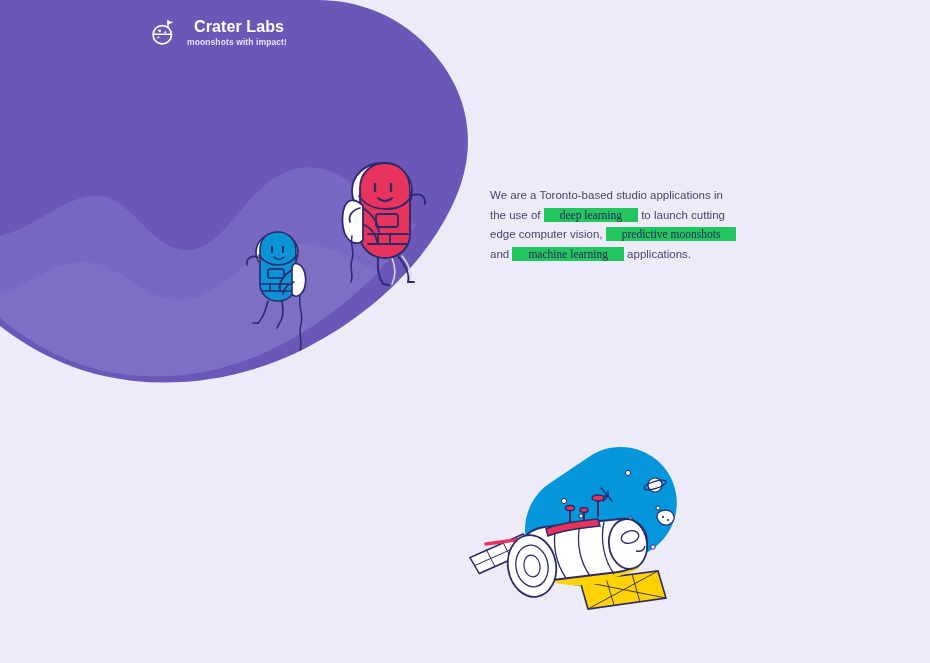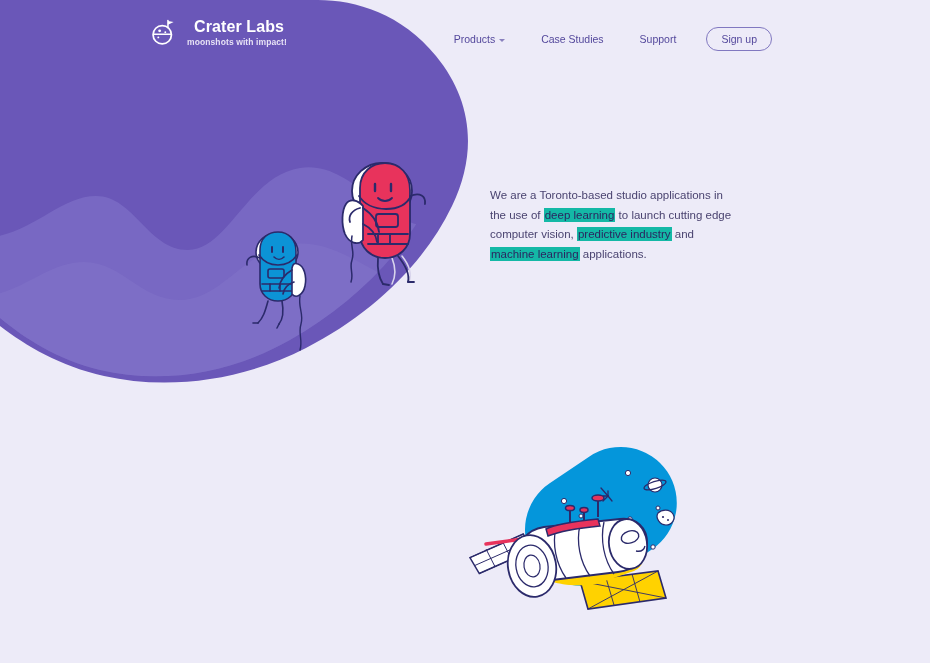--- a/index.html
+++ b/index.html
@@ -134,24 +134,25 @@
     z-index: 15;
   }
 
   .hero-copy p {
     color: #4A4370;
     font-size: 11.5px;
     line-height: 19.6px;
   }
 
   .hl {
-    background: #14b8a6;
+    background: #22c55e;
     color: #2B2660;
-    padding: 1px 1px;
+    padding: 1px 16px;
     box-decoration-break: clone;
+    font-family: Liberation Serif, serif;
     -webkit-box-decoration-break: clone;
   }
 
   
   .astronaut-red {
     position: absolute;
     left: 330px;
     top: 148px;
     width: 115px;
     height: 145px;
@@ -284,33 +285,20 @@
         <circle cx="9.5" cy="21" r="1.1" fill="#ffffff"></circle>
         <path d="M20.5,10 L20.5,1.8" stroke="#ffffff" stroke-width="1.7" stroke-linecap="round"></path>
         <path d="M20.5,2.2 L27,3.4 L20.5,6.6 Z" fill="#ffffff"></path>
       </svg>
       <span class="brand-text">
         <span class="brand-name">Crater Labs</span>
         <span class="brand-tagline">moonshots with impact!</span>
       </span>
     </a>
 
-    <nav class="main-nav">
-      <a class="nav-link" href="#">
-        <span>Products</span>
-        <span class="caret-icon"></span>
-      </a>
-      <a class="nav-link" href="#">
-        <span>Case Studies</span>
-      </a>
-      <a class="nav-link" href="#">
-        <span>Support</span>
-      </a>
-      <button class="signup-btn">Sign up</button>
-    </nav>
   </header>
 
   <svg class="astronaut-red" viewBox="0 0 115 145">
     <g stroke="#2B2A6B" stroke-width="1.8" stroke-linecap="round" stroke-linejoin="round" fill="none">
 
       <g stroke="#D8D4EC" stroke-width="1.6">
         <path d="M72,108 C80,118 82,126 79,134"></path>
         <path d="M62,110 C66,120 66,128 62,136"></path>
       </g>
 
@@ -380,21 +368,21 @@
       <path d="M36,79 C33,90 31,96 26,101"></path>
       <path d="M50,79 C52,90 51,97 47,102"></path>
       <path d="M26,101 L21,101"></path>
       <path d="M47,102 L45,106"></path>
 
       <path d="M68,74 C66,86 72,92 69,102 C66,112 71,118 68,128" stroke-width="1.4"></path>
     </g>
   </svg>
 
   <div class="hero-copy">
-    <p><span>We are a Toronto-based studio applications in the use of </span><span class="hl">deep learning</span><span> to launch cutting edge computer vision, </span><span class="hl">predictive industry</span><span> and </span><span class="hl">machine learning</span><span> applications.</span></p>
+    <p><span>We are a Toronto-based studio applications in the use of </span><span class="hl">deep learning</span><span> to launch cutting edge computer vision, </span><span class="hl">predictive moonshots</span><span> and </span><span class="hl">machine learning</span><span> applications.</span></p>
   </div>
 
   <section class="feature">
 
 
     <svg class="satellite-art" viewBox="0 0 250 180">
 
       <g transform="rotate(-34 140 80)">
         <rect x="60" y="22" width="160" height="112" rx="56" fill="#0496DB"></rect>
       </g>

